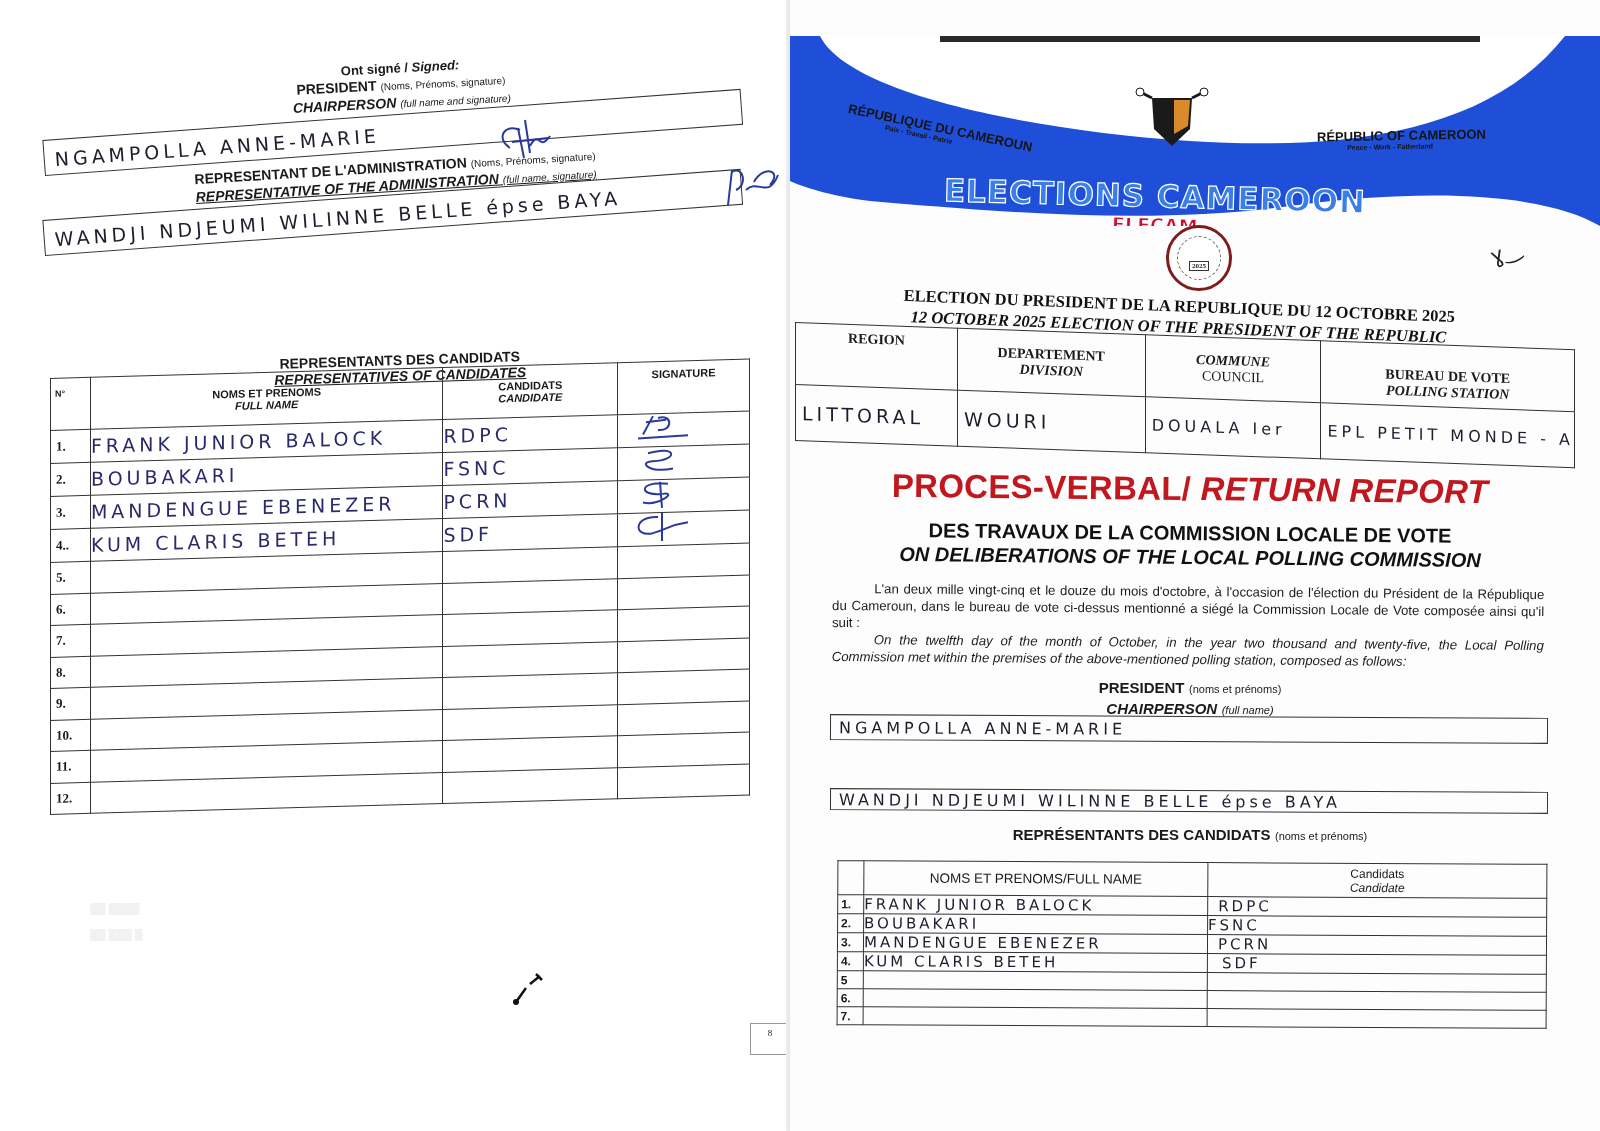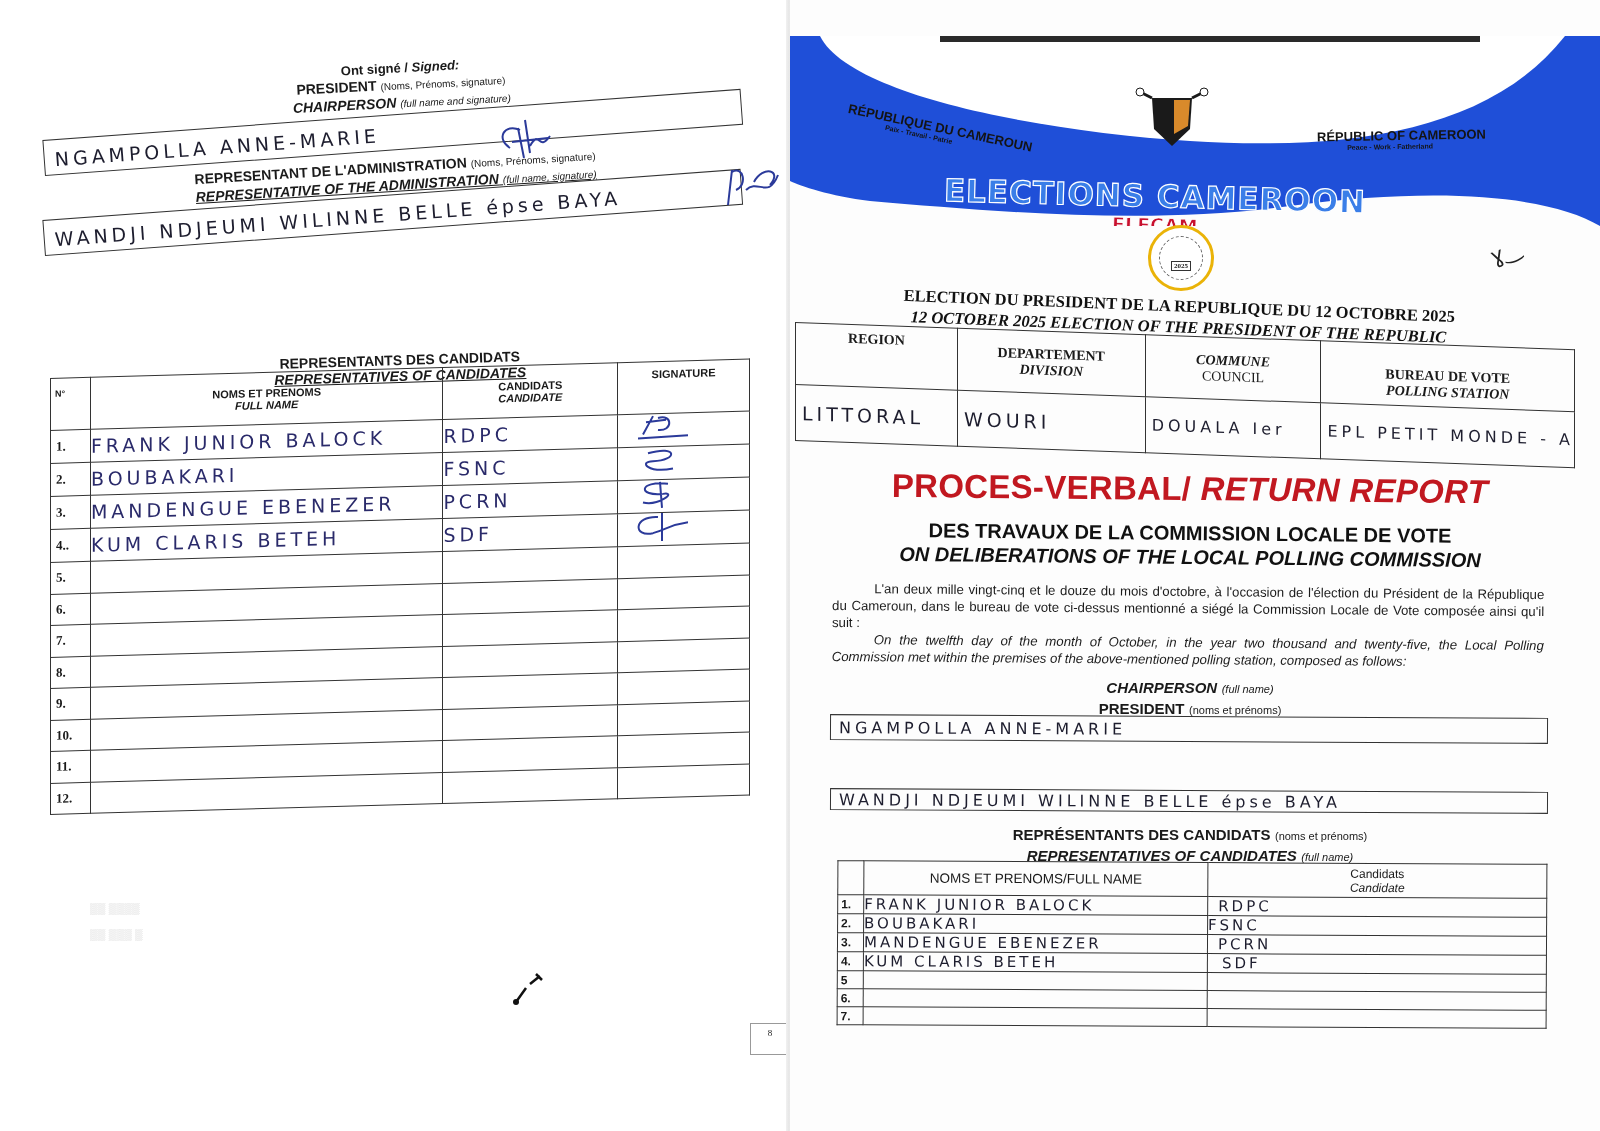--- a/index.html
+++ b/index.html
@@ -48,21 +48,21 @@
   
   .banner { position: absolute; left: 0; top: 36px; width: 810px; height: 190px; overflow: hidden; }
   .banner svg { position: absolute; left: 0; top: 0; }
   .rep-fr { position: absolute; left: 60px; top: 65px; transform: rotate(12deg); transform-origin: left top; font-family: "Liberation Sans", sans-serif; font-weight: bold; font-size: 13px; color: #141414; }
   .rep-fr .motto, .rep-en .motto { font-size: 7px; display: block; margin-left: 40px; }
   .rep-en { position: absolute; left: 527px; top: 92px; font-family: "Liberation Sans", sans-serif; font-weight: bold; font-size: 13px; color: #141414; transform: rotate(-1deg); }
   .rep-en .motto { margin-left: 30px; }
   .elecam-title { position: absolute; left: 150px; top: 142px; width: 430px; text-align: center; font-family: "DejaVu Sans", sans-serif; font-weight: bold; font-size: 31px; color: #3a7ee8; -webkit-text-stroke: 1.2px #ffffff; letter-spacing: 1px; transform: rotate(1.6deg); }
   .elecam-sub { position: absolute; left: 322px; top: 178px; font-family: "DejaVu Sans", sans-serif; font-weight: bold; font-size: 19px; color: #c8102e; -webkit-text-stroke: 0.8px #ffffff; transform: rotate(1.6deg); }
 
-  .seal { position: absolute; left: 358px; top: 225px; width: 66px; height: 66px; border-radius: 50%; border: 3px solid #eab308; background: #fff; }
+  .seal { position: absolute; left: 376px; top: 225px; width: 66px; height: 66px; border-radius: 50%; border: 3px solid #7f1d1d; background: #fff; }
   .seal-inner { position: absolute; left: 8px; top: 8px; width: 44px; height: 44px; border-radius: 50%; border: 1.5px dashed #666; }
   .seal-year { position: absolute; left: 20px; top: 33px; font-size: 7px; font-weight: bold; border: 1px solid #333; padding: 0 2px; }
 
   .initials { position: absolute; left: 700px; top: 240px; font-family: "DejaVu Sans", sans-serif; font-size: 22px; color: #222; transform: rotate(-20deg); }
 
   .election-title { position: absolute; left: 65px; top: 283px; width: 650px; text-align: center; transform: rotate(2.2deg); transform-origin: left top; font-family: "Liberation Serif", serif; font-weight: bold; font-size: 16.5px; color: #111; line-height: 21px; }
   .election-title .en { font-style: italic; }
 
   .loc-table { position: absolute; left: 5px; top: 322px; width: 780px; border-collapse: collapse; transform: skewY(2deg); transform-origin: left top; }
   .loc-table td { border: 1.5px solid #333; vertical-align: middle; }
@@ -320,36 +320,35 @@
   </div>
   <div class="pv-sub1">DES TRAVAUX DE LA COMMISSION LOCALE DE VOTE</div>
   <div class="pv-sub2">ON DELIBERATIONS OF THE LOCAL POLLING COMMISSION</div>
 
   <div class="body-text">
     <p>L'an deux mille vingt-cinq et le douze du mois d'octobre, à l'occasion de l'élection du Président de la République du Cameroun, dans le bureau de vote ci-dessus mentionné a siégé la Commission Locale de Vote composée ainsi qu'il suit :</p>
     <p class="en">On the twelfth day of the month of October, in the year two thousand and twenty-five, the Local Polling Commission met within the premises of the above-mentioned polling station, composed as follows:</p>
   </div>
 
   <div class="rp-label" style="top:678px">
+    <div><span class="b">PRESIDENT</span> <span class="s">(noms et prénoms)</span></div>
     <div><span class="bi">CHAIRPERSON</span> <span class="si">(full name)</span></div>
-    <div><span class="b">PRESIDENT</span> <span class="s">(noms et prénoms)</span></div>
   </div>
   <div class="rp-box" style="top:716px">
     <span class="hand hand-black" style="font-size:16px">NGAMPOLLA   ANNE-MARIE</span>
   </div>
 
   <div class="rp-label" style="top:755px">
   </div>
   <div class="rp-box" style="top:790px;height:22px">
     <span class="hand hand-black" style="font-size:16px">WANDJI  NDJEUMI  WILINNE  BELLE  épse  BAYA</span>
   </div>
 
   <div class="rp-label" style="top:825px">
     <div><span class="b">REPRÉSENTANTS DES CANDIDATS</span> <span class="s">(noms et prénoms)</span></div>
-    <div><span class="bi">REPRESENTATIVES OF CANDIDATES</span> <span class="si">(full name)</span></div>
   </div>
 
   <table class="rp-table">
     <tbody>
         <tr class="hdr">
       <td style="width:26px"></td>
       <td style="width:344px">NOMS ET PRENOMS/FULL NAME</td>
       <td class="cand"><div>Candidats</div><i>Candidate</i></td>
     </tr>
     <tr>

